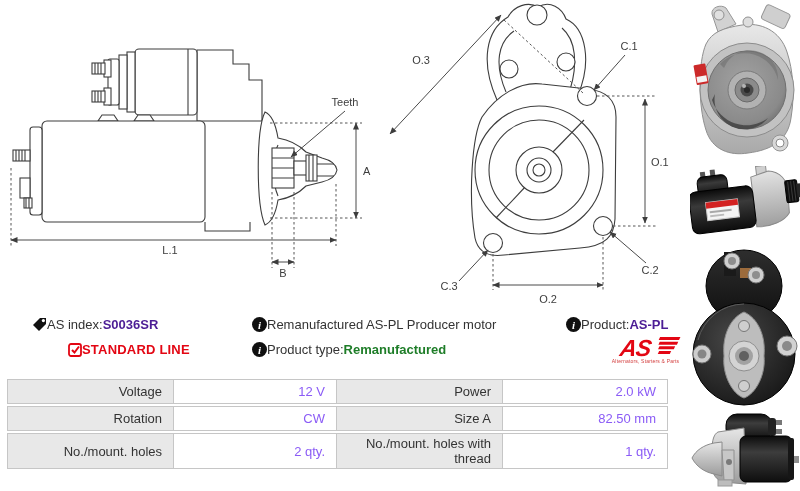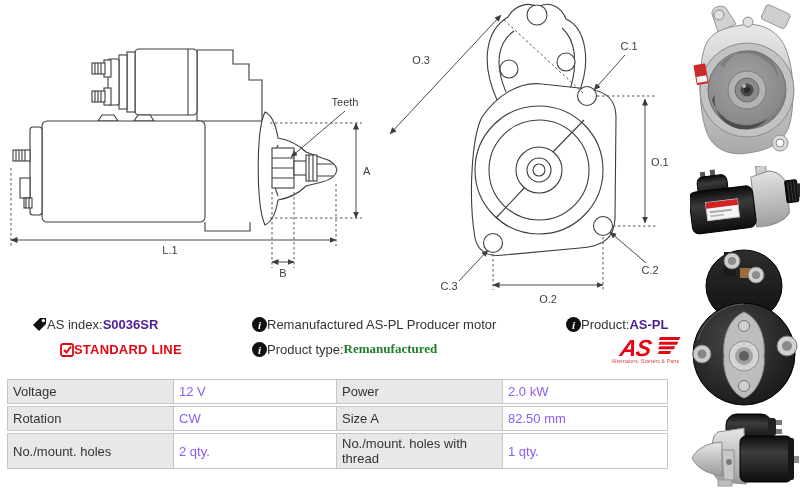--- a/index.html
+++ b/index.html
@@ -12,29 +12,29 @@
   .dln{stroke:#3d3d3d;stroke-width:1.1;fill:none;}
   .dfill{stroke:#3d3d3d;stroke-width:1.1;fill:#fff;}
   .dim{stroke:#4a4a4a;stroke-width:1;fill:none;}
   .dot{stroke:#555;stroke-width:1;fill:none;stroke-dasharray:2.5,2.5;}
   .dtxt{font-size:11px;fill:#3d3d3d;}
   
   .meta-item{position:absolute;display:flex;align-items:flex-end;
              font-size:13px;color:#333;white-space:nowrap;height:16px;}
   .meta-item b{color:#4c1d95;}
   .badge-red{color:#e30613;font-weight:bold;letter-spacing:.2px;}
-  .green-b{color:#1e7d28;font-weight:bold;font-family:Liberation Serif, serif;}
+  .green-b{color:#1e7d28;font-weight:bold;}
   .info-ic{width:15px;height:15px;border-radius:50%;background:#101010;color:#fff;
            display:inline-flex;align-items:center;justify-content:center;flex:0 0 15px;
            font:italic bold 11px "Liberation Serif",serif;}
   
   table.specs{position:absolute;left:7px;top:377px;width:661px;
               border-collapse:separate;border-spacing:0 2px;table-layout:fixed;
               font-size:13px;color:#333;}
-  .specs td{border:1px solid #c6c6c6;vertical-align:middle;
+  .specs td{border:1px solid #c6c6c6;text-align:right;vertical-align:middle;
             padding:2px 11px 2px 5px;line-height:15px;}
   .specs td+td{border-left:none;}
   .specs .lbl{background:#e8e8e8;}
   .specs .val{background:#fff;color:#8b5cf6;}
   .specs tr{height:25px;}
   .specs tr.last{height:34px;}
   
   .photo{position:absolute;}
 </style>
 </head>
@@ -295,21 +295,21 @@
   <span class="info-ic">i</span>
   <span>Remanufactured AS-PL Producer motor</span>
 </div>
 
 <div class="meta-item" style="left:566px;top:316px;">
   <span class="info-ic">i</span>
   <span>Product:</span>
   <b>AS-PL</b>
 </div>
 
-<div class="meta-item" style="left:40px;top:341px;padding-left:20px;">
+<div class="meta-item" style="left:48px;top:341px;padding-left:20px;">
   <svg width="14" height="14" viewBox="0 0 14 14">
     <rect x="1" y="1" width="12" height="12" rx="2" fill="#fff" stroke="#e30613" stroke-width="1.8"></rect>
     <path d="M4,7 L6.5,9.5 L11,3.5" fill="none" stroke="#e30613" stroke-width="2"></path>
   </svg>
   <span class="badge-red">STANDARD LINE</span>
 </div>
 
 <div class="meta-item" style="left:252px;top:341px;">
   <span class="info-ic">i</span>
   <span>Product type:</span>

